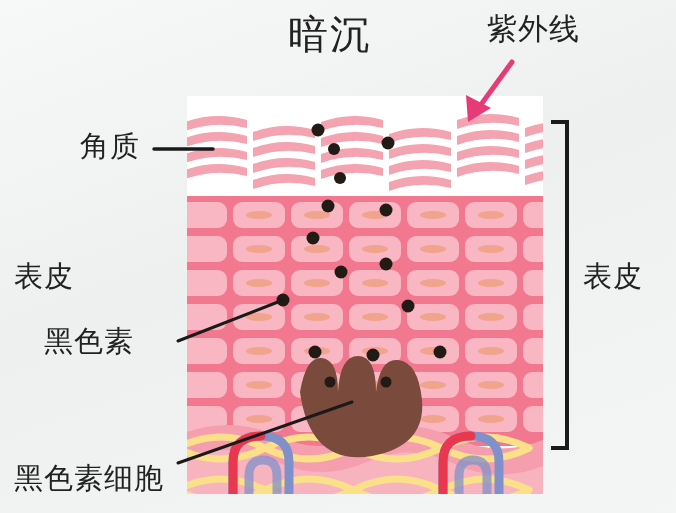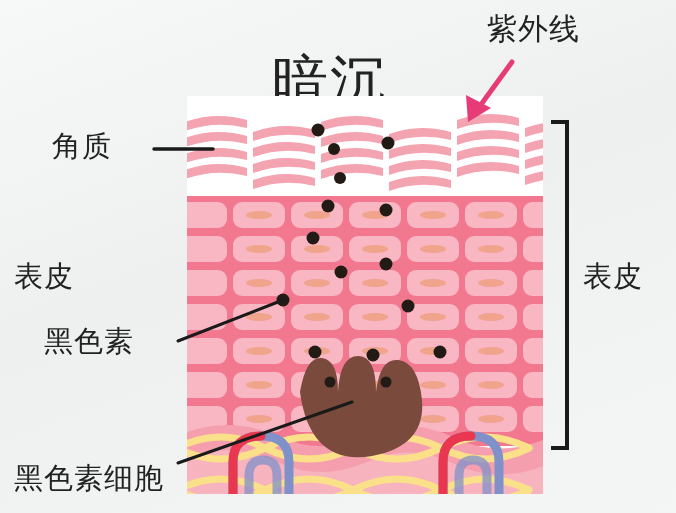--- a/index.html
+++ b/index.html
@@ -23,46 +23,45 @@
   .stage {
     position: absolute;
     inset: 0;
   }
   .title {
     position: absolute;
     left: 0;
     top: 14px;
     width: 660px;
     text-align: center;
-    font-size: 56px;
+    font-size: 40px;
     line-height: 1;
     color: #222222;
     letter-spacing: 2px;
     font-family: "Liberation Sans", "DejaVu Sans", sans-serif;
-    margin-top: 39px;
   }
   .uv-label {
     position: absolute;
     left: 487px;
     top: 14px;
     font-size: 30px;
     line-height: 1;
     color: #222222;
     letter-spacing: 1px;
     white-space: nowrap;
   }
   .label {
     position: absolute;
     font-size: 29px;
     line-height: 1;
     color: #222222;
     white-space: nowrap;
     letter-spacing: 1px;
   }
-  .lbl-cornified { left: 52px; top: 132px; }
+  .lbl-cornified { left: 80px; top: 132px; }
   .lbl-epidermis-left { left: 14px; top: 262px; }
   .lbl-melanin { left: 44px; top: 327px; }
   .lbl-melanocyte { left: 14px; top: 464px; }
   .lbl-epidermis-right { left: 583px; top: 262px; }
 
   .skin-panel {
     position: absolute;
     left: 187px;
     top: 96px;
     width: 356px;

